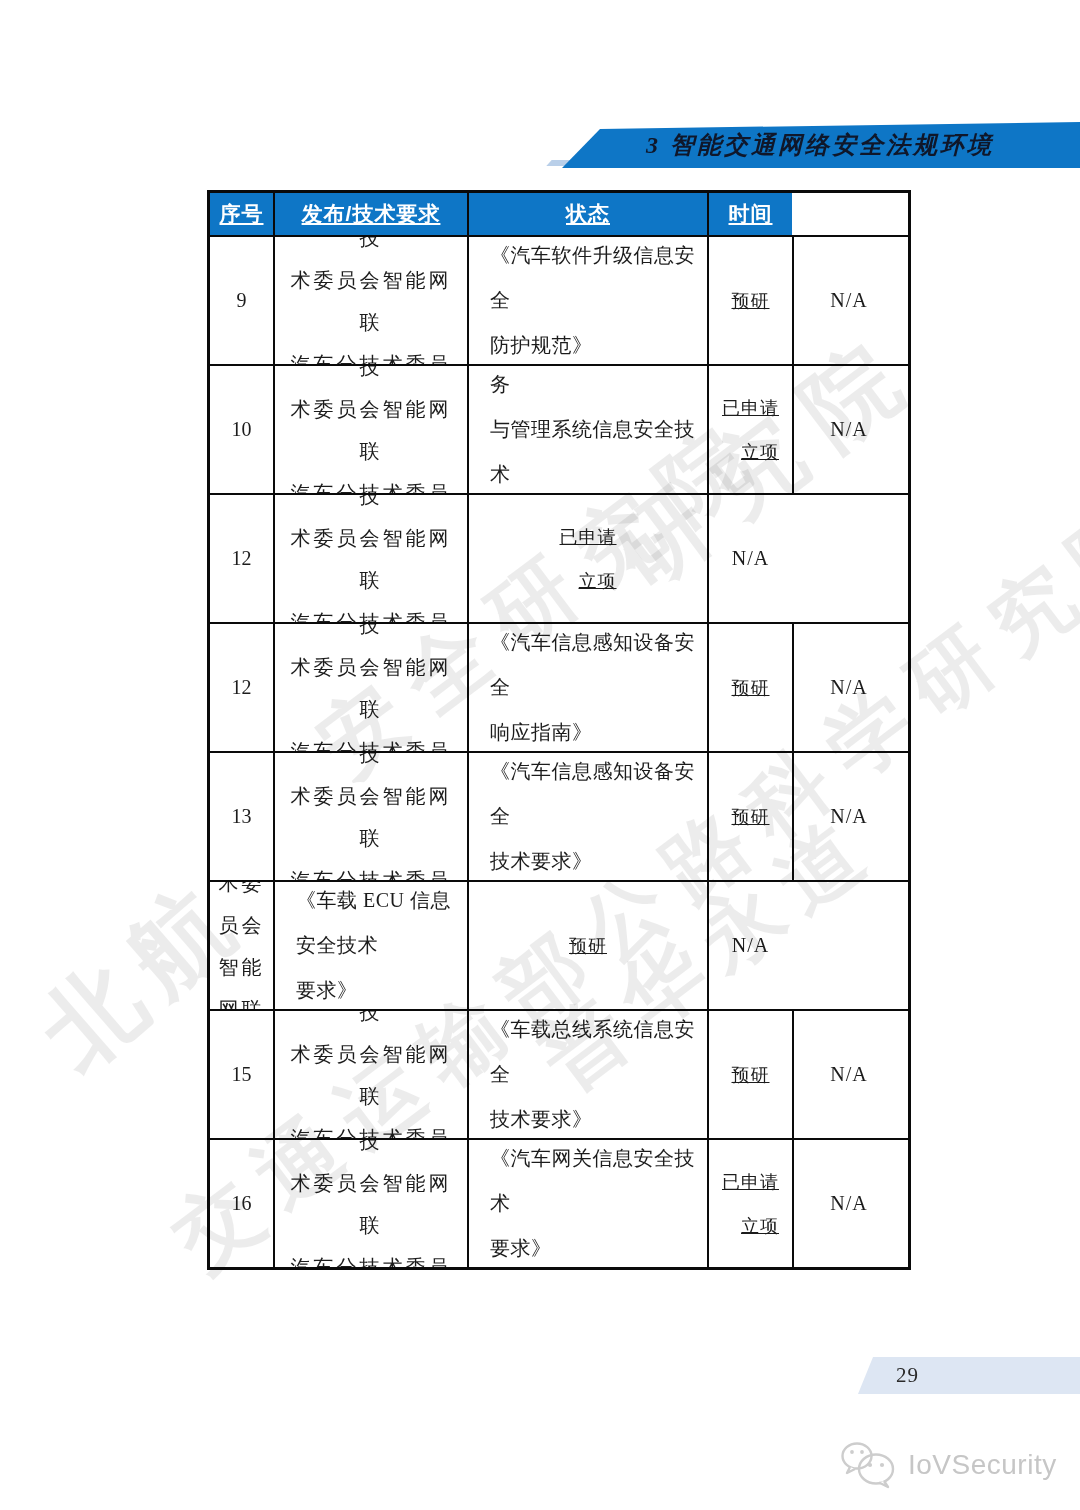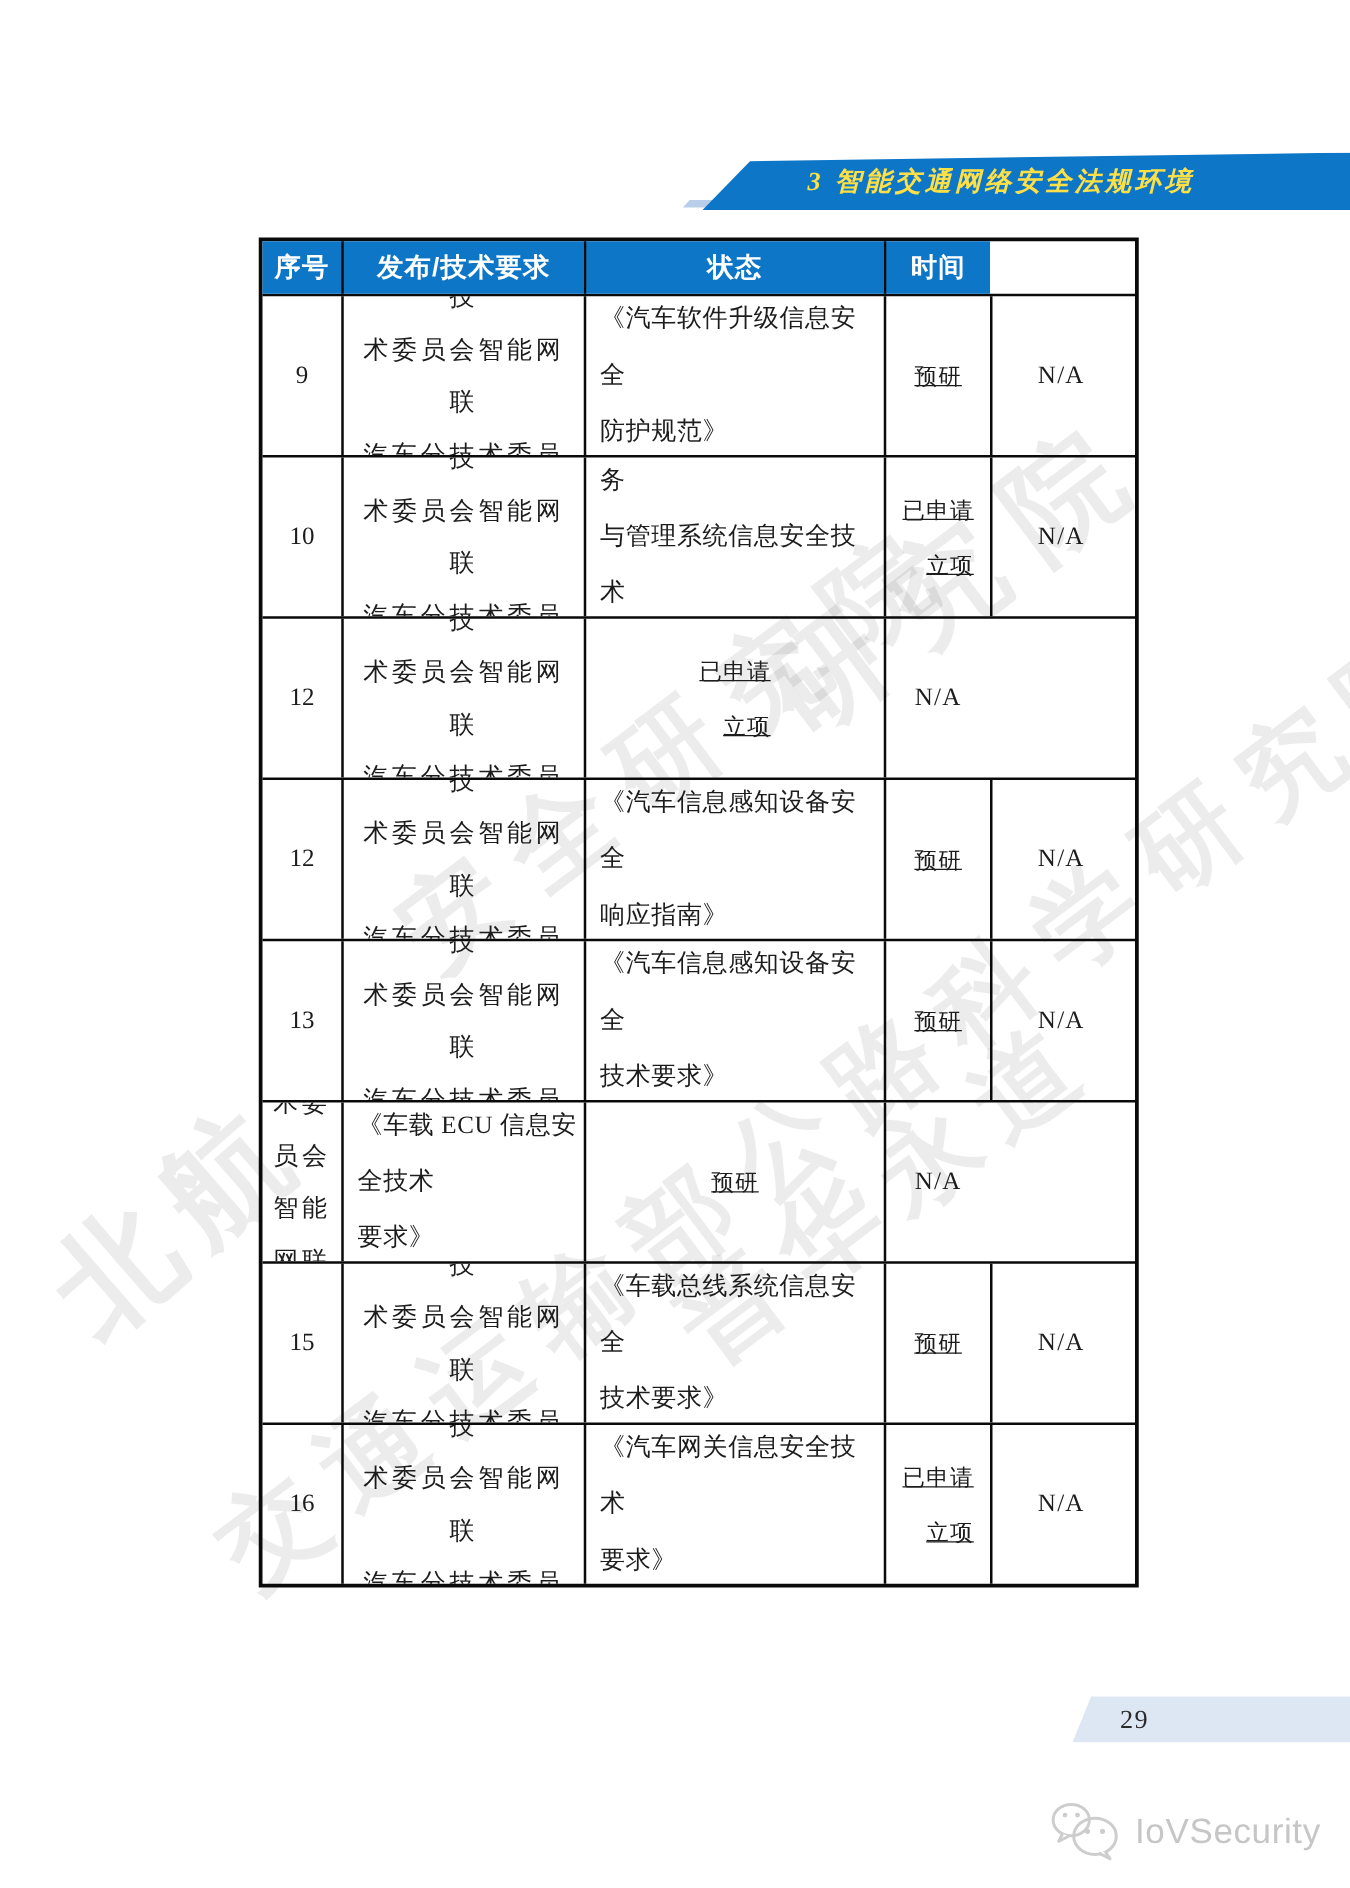--- a/index.html
+++ b/index.html
@@ -37,22 +37,22 @@
     display:flex;align-items:center;
     padding-left:84px;box-sizing:border-box;
   }
   .banner-accent{
     position:absolute;z-index:2;
     left:549px;top:160px;width:42px;height:6px;
     background:#b9cfe9;
     transform:skewX(-42deg);
   }
   .banner-title{
-    color:#fde047;
-    font-size:21px;
+    color:#0f172a;
+    font-size:24px;
     font-style:italic;
     font-weight:bold;
     letter-spacing:3px;
     font-family:"Liberation Serif","DejaVu Serif",serif;
     white-space:nowrap;
   }
   
   .table{
     position:absolute;z-index:3;
     left:207px;top:190px;width:698px;
@@ -63,40 +63,41 @@
     grid-template-columns:63px 194px 240px 85px 112px;
   }
   .thead-row{height:42px;}
   .thead-row .cell{
     background:var(--header_blue,#0e76c6);
     color:#ffffff;
     font-family:"Liberation Sans","DejaVu Sans",sans-serif;
     font-weight:bold;
     font-size:21px;
     letter-spacing:1px;
+    text-decoration:underline;
   }
   .tbody .trow{height:127px;border-top:2.5px solid #0a0a0a;}
   .cell{
     border-left:2.5px solid #0a0a0a;
     display:flex;align-items:center;justify-content:center;
     box-sizing:border-box;
     overflow:hidden;
   }
   .cell:first-child{border-left:none;}
   .cell-id{font-size:20px;}
   .cell-unit{padding:0 8px;}
   .cell-unit .txt{
     width:100%;
     text-align:center;
     white-space:pre-line;
     font-size:20px;
     line-height:42px;
     letter-spacing:3px;
   }
-  .cell-name{justify-content:flex-start;padding-left:11px;padding-right:4px;}
+  .cell-name{justify-content:flex-start;padding-left:21px;padding-right:4px;}
   .cell-name .txt{
     text-align:left;
     white-space:pre-line;
     font-size:20px;
     line-height:45px;
     letter-spacing:0.5px;
   }
   .cell-status .txt{
     text-align:right;
     white-space:pre-line;

